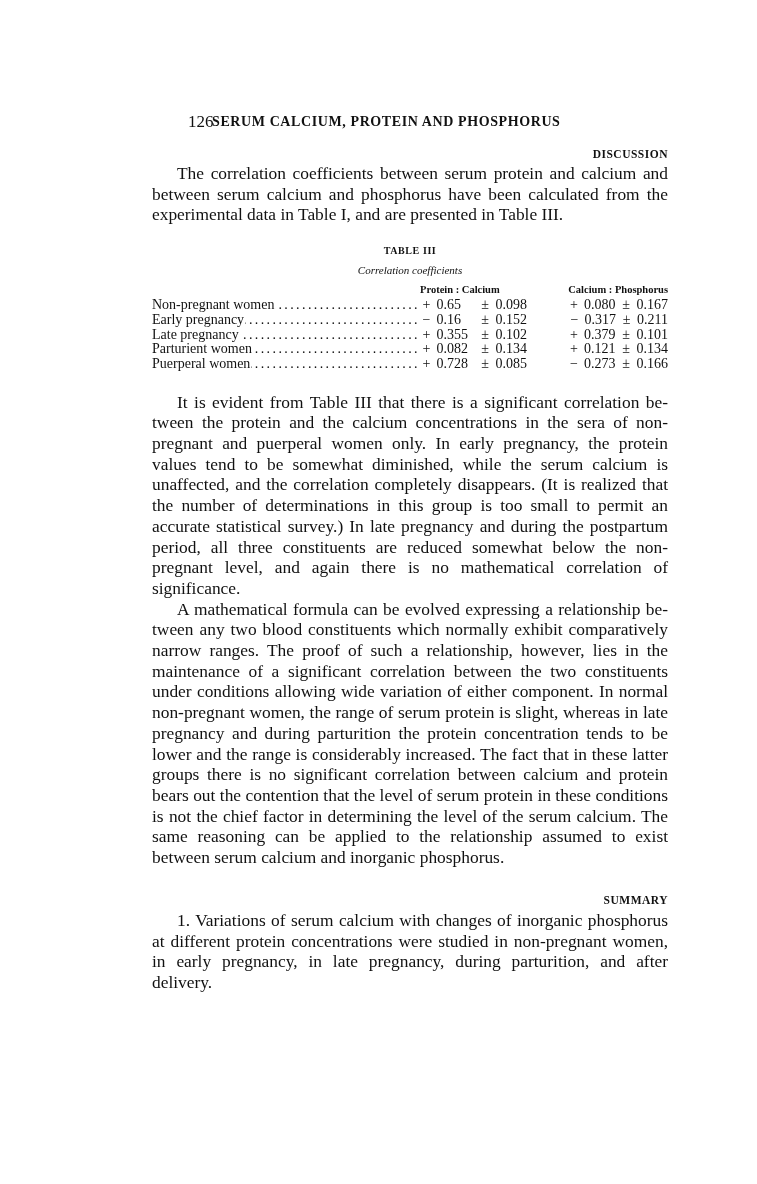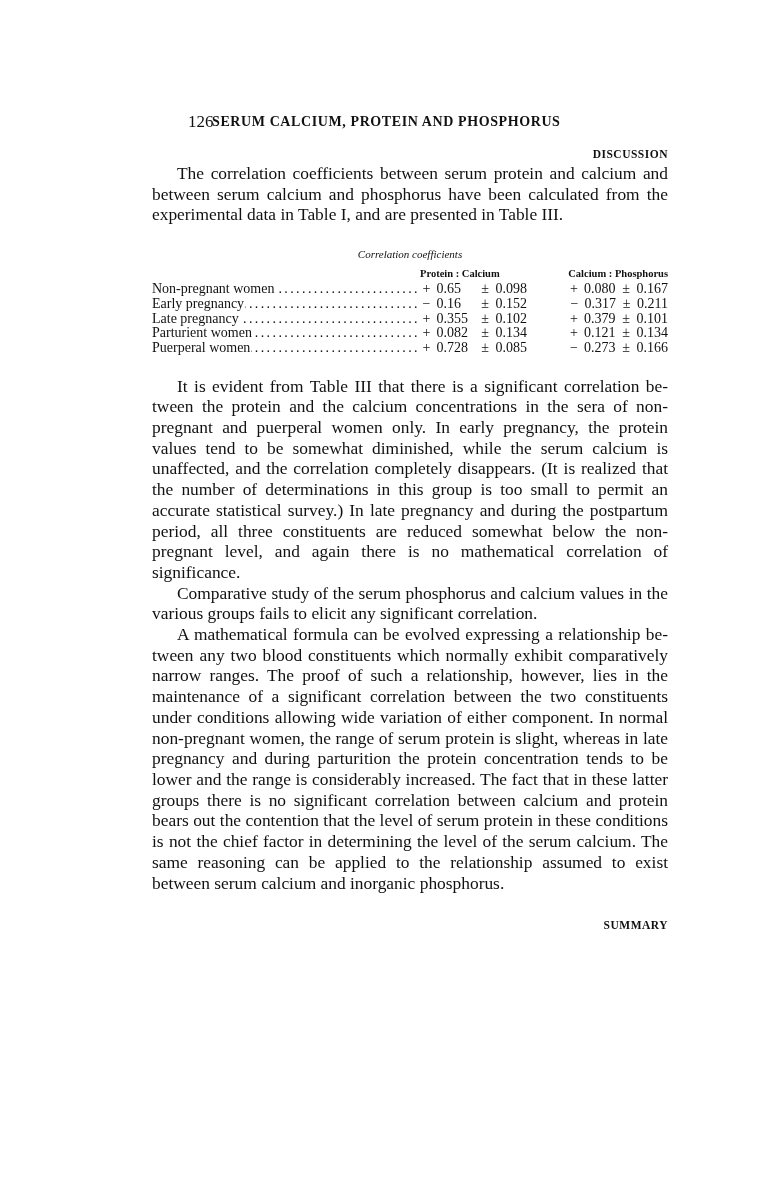--- a/index.html
+++ b/index.html
@@ -158,20 +158,21 @@
   <div class="running-head">
     <span class="page-number">126</span>
     <span class="running-title">SERUM CALCIUM, PROTEIN AND PHOSPHORUS</span>
   </div>
 
   <h2 class="section-heading discussion-heading">DISCUSSION</h2>
 
   <p class="body">The correlation coefficients between serum protein and calcium and between serum calcium and phosphorus have been calculated from the experimental data in Table I, and are presented in Table III.</p>
 
   <div class="table-block">
+    <div class="table-label">TABLE III</div>
     <div class="table-caption">Correlation coefficients</div>
     <table class="corr">
       <colgroup>
         <col class="col-group">
         <col class="col-pc">
         <col class="col-gap">
         <col class="col-cp">
       </colgroup>
       <thead>
         <tr>
@@ -280,19 +281,19 @@
             <span class="num">0.273</span>
             <span class="pm">±</span>
             <span class="num">0.166</span>
           </td>
         </tr>
       </tbody>
     </table>
   </div>
 
   <p class="body">It is evident from Table III that there is a significant correlation be­tween the protein and the calcium concentrations in the sera of non­pregnant and puerperal women only.  In early pregnancy, the protein values tend to be somewhat diminished, while the serum calcium is unaffected, and the correlation completely disappears.  (It is realized that the number of determinations in this group is too small to permit an accurate statistical survey.)  In late pregnancy and during the post­partum period, all three constituents are reduced somewhat below the non-pregnant level, and again there is no mathematical correlation of significance.</p>
-  <p class="body">Comparative study of the serum phosphorus and calcium values in the various groups fails to elicit any significant correlation.</p>
   <p class="body">A mathematical formula can be evolved expressing a relationship be­tween any two blood constituents which normally exhibit comparatively narrow ranges.  The proof of such a relationship, however, lies in the maintenance of a significant correlation between the two constituents under conditions allowing wide variation of either component.  In normal non-pregnant women, the range of serum protein is slight, whereas in late pregnancy and during parturition the protein concentration tends to be lower and the range is considerably increased.  The fact that in these latter groups there is no significant correlation between calcium and pro­tein bears out the contention that the level of serum protein in these conditions is not the chief factor in determining the level of the serum calcium.  The same reasoning can be applied to the relationship assumed to exist between serum calcium and inorganic phosphorus.</p>
 
   <h2 class="section-heading summary-heading">SUMMARY</h2>
 
+  <p class="body">1. Variations of serum calcium with changes of inorganic phosphorus at different protein concentrations were studied in non-pregnant women, in early pregnancy, in late pregnancy, during parturition, and after delivery.</p>
 
 </div>
 
 </body></html>

